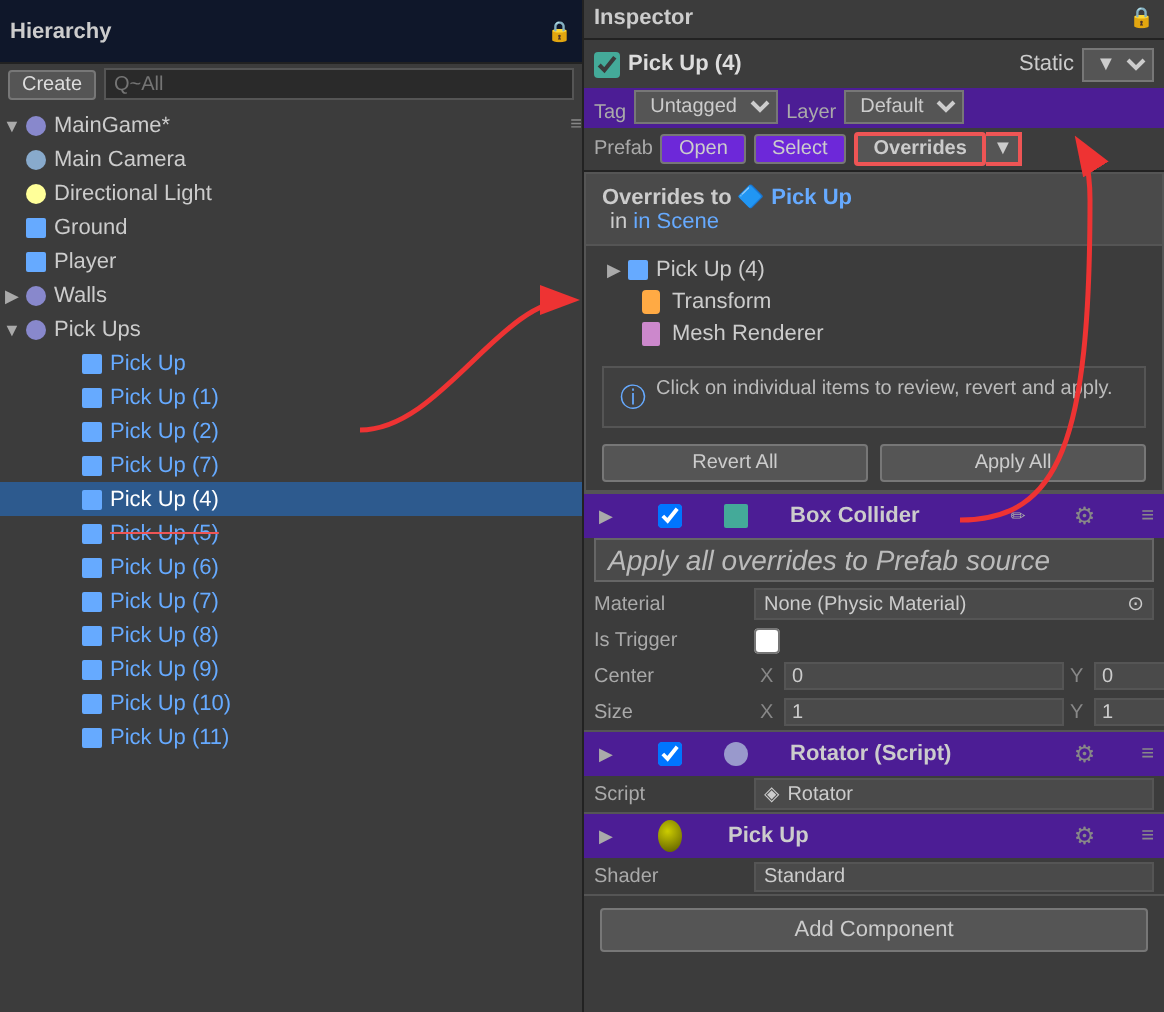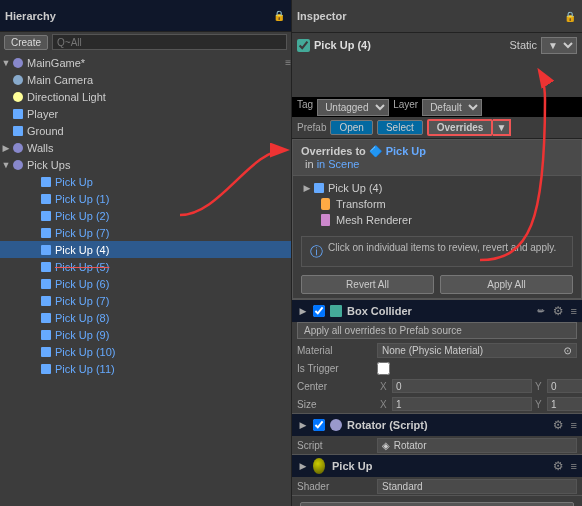--- a/index.html
+++ b/index.html
@@ -135,22 +135,22 @@
       height: 506px;
       background: #3c3c3c;
       display: flex;
       flex-direction: column;
     }
     .inspector-header {
       background: #3c3c3c;
       border-bottom: 1px solid #222;
       padding: 3px 5px;
       display: flex;
-      align-items: center;
-      height: 33px;
+      align-items: flex-start;
+      height: 20px;
     }
     .inspector-toolbar {
       display: flex;
       align-items: center;
       padding: 3px 5px;
       background: #3c3c3c;
       height: 24px;
       gap: 4px;
     }
     .checkbox-enabled {
@@ -170,26 +170,25 @@
     }
     .static-dropdown {
       background: #555;
       border: 1px solid #777;
       color: #ccc;
       font-size: 10px;
       padding: 1px 2px;
     }
     .tag-layer-row {
       display: flex;
-      align-items: flex-start;
+      align-items: flex-end;
       padding: 2px 5px;
-      background: #000000;
+      background: #4c1d95;
       height: 20px;
       gap: 4px;
-      margin-top: 40px;
     }
     .tag-label, .layer-label {
       color: #aaa;
       font-size: 10px;
     }
     .tag-dropdown, .layer-dropdown {
       background: #555;
       border: 1px solid #777;
       color: #ccc;
       font-size: 10px;
@@ -202,21 +201,21 @@
       background: #3c3c3c;
       height: 22px;
       gap: 4px;
       border-bottom: 1px solid #222;
     }
     .prefab-label {
       color: #aaa;
       font-size: 10px;
     }
     .btn-prefab {
-      background: #0369a1;
+      background: #6d28d9;
       border: 1px solid #777;
       color: #ccc;
       font-size: 10px;
       padding: 1px 8px;
       cursor: pointer;
       border-radius: 2px;
     }
     .btn-overrides {
       background: #555;
       border: 2px solid #e55;
@@ -333,23 +332,23 @@
       overflow-y: auto;
       background: #3c3c3c;
     }
     .component-section {
       border-top: 1px solid #555;
     }
     .component-header {
       display: flex;
       align-items: center;
       padding: 3px 5px;
-      background: #0f172a;
+      background: #4c1d95;
       height: 22px;
-      gap: 4px;
+      gap: 20px;
     }
     .component-icon-box {
       width: 14px;
       height: 14px;
       display: flex;
       align-items: center;
       justify-content: center;
     }
     .collider-icon {
       width: 12px;
@@ -497,28 +496,28 @@
         <span class="item-icon">
             <span style="width:10px;height:10px;background:#ff9;border-radius:50%;display:inline-block;"></span>
           </span>
         <span>Directional Light</span>
       </div>
       <div class="tree-item indent1">
         <span class="arrow none"></span>
         <span class="item-icon">
             <span class="cube-icon"></span>
           </span>
+        <span>Ground</span>
+      </div>
+      <div class="tree-item indent1">
+        <span class="arrow none"></span>
+        <span class="item-icon">
+            <span class="cube-icon"></span>
+          </span>
         <span>Player</span>
-      </div>
-      <div class="tree-item indent1">
-        <span class="arrow none"></span>
-        <span class="item-icon">
-            <span class="cube-icon"></span>
-          </span>
-        <span>Ground</span>
       </div>
       <div class="tree-item indent1">
         <span class="arrow collapsed"></span>
         <span class="item-icon">
             <span class="gameobj-icon"></span>
           </span>
         <span>Walls</span>
       </div>
       <div class="tree-item indent1">
         <span class="arrow expanded"></span>
@@ -708,21 +707,21 @@
           <input type="checkbox" class="component-check" checked="" style="">
           <span class="component-icon-box">
               <span class="collider-icon"></span>
             </span>
           <span class="component-title">Box Collider</span>
           <span style="color:#aaa;font-size:9px;margin-right:4px;">✏</span>
           <span class="component-cog">⚙</span>
           <span style="color:#888;font-size:11px;margin-left:3px;cursor:pointer;">≡</span>
         </div>
 
-        <div style="background:#4a4a4a;border:1px solid #666;color:#bbb;font-size:10px;padding:2px 6px;margin:0 5px 2px 5px;">
+        <div style="background:#4a4a4a;border:1px solid #666;color:#bbb;font-size:14px;padding:2px 6px;margin:0 5px 2px 5px;font-style:italic;">
           <span>Apply all overrides to Prefab source</span>
         </div>
         <div class="property-row">
           <span class="prop-label">Material</span>
           <div class="prop-value" style="display:flex;align-items:center;justify-content:space-between;">
             <span>None (Physic Material)</span>
             <span>⊙</span>
           </div>
         </div>
         <div class="property-row">

